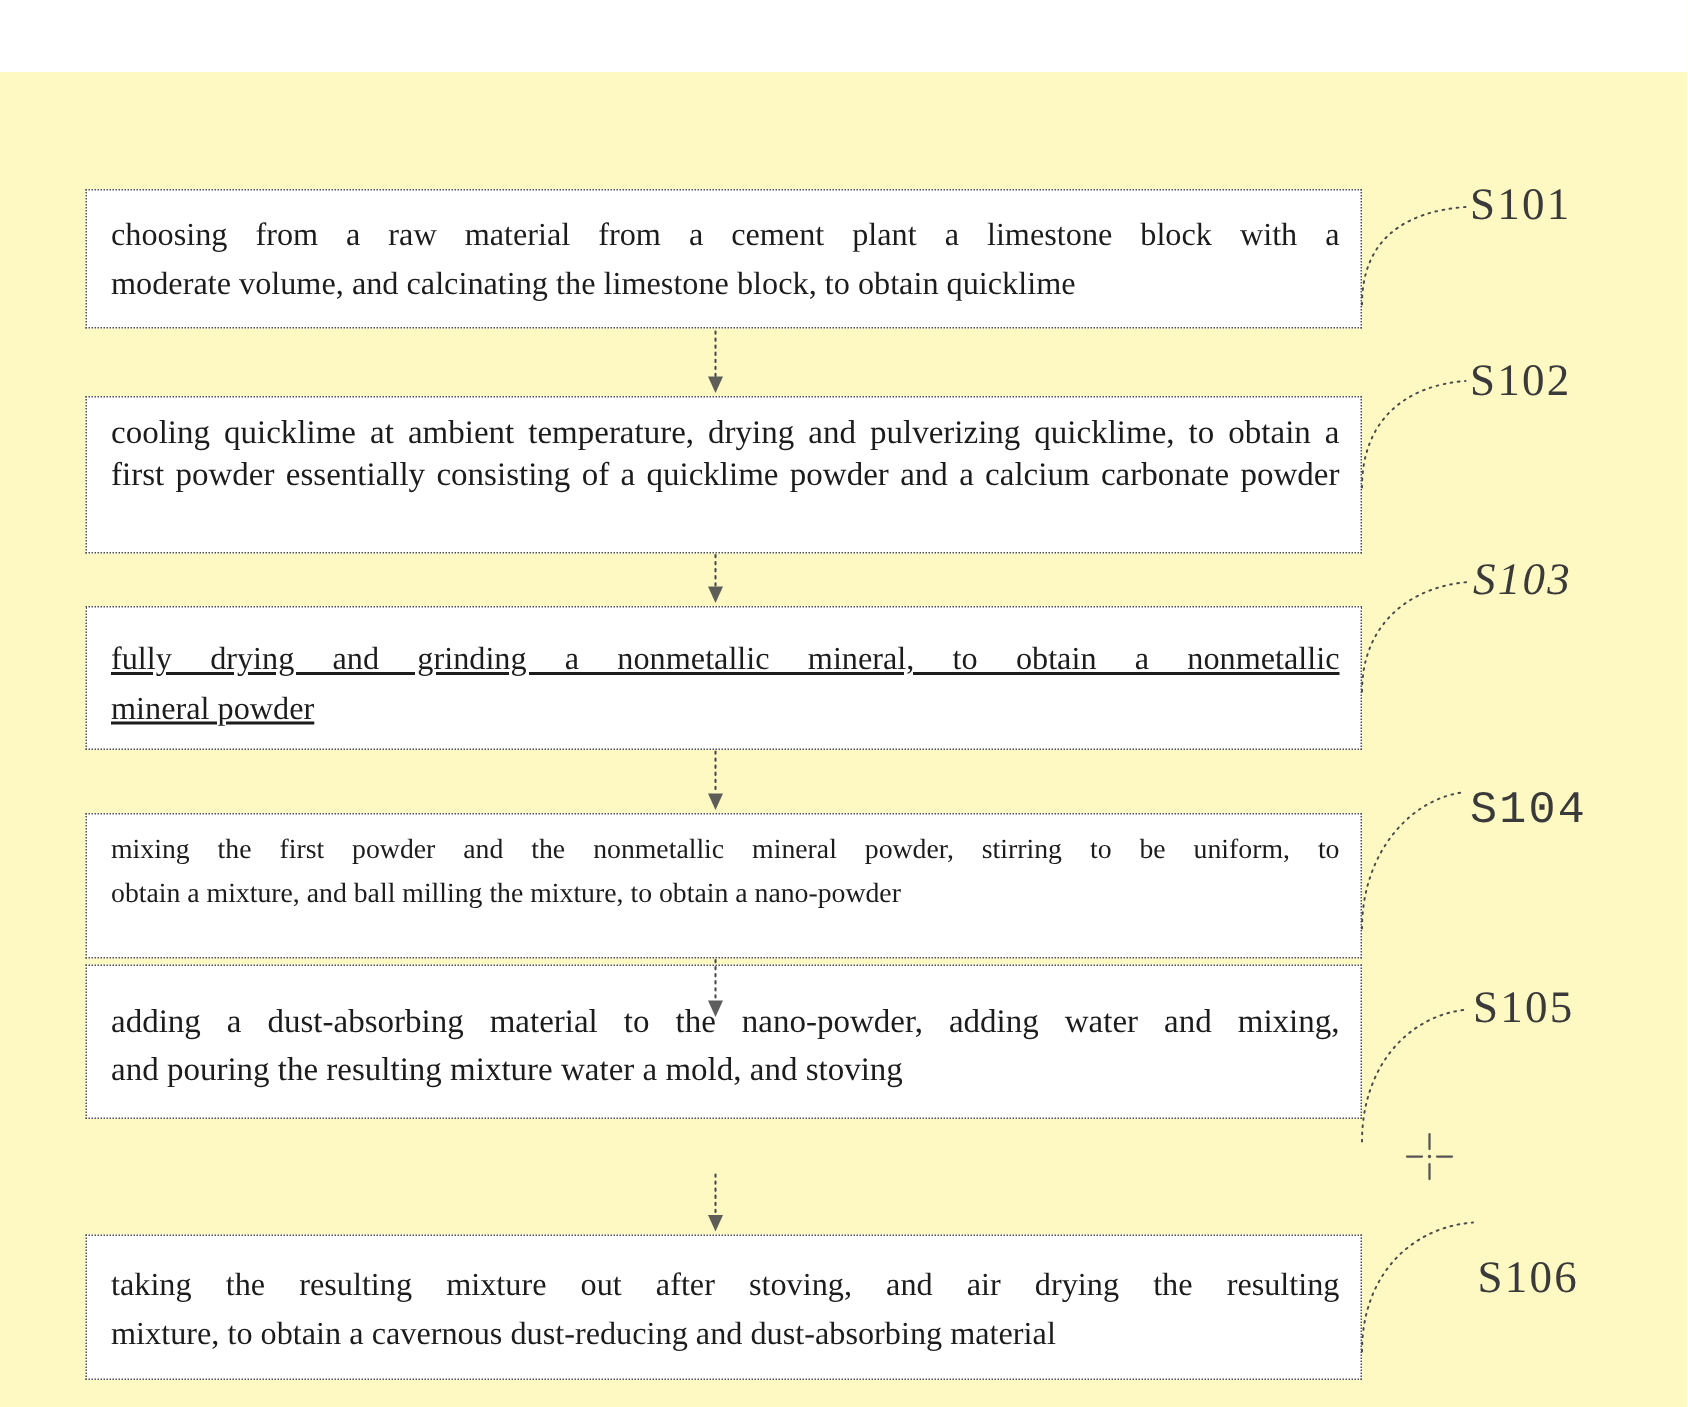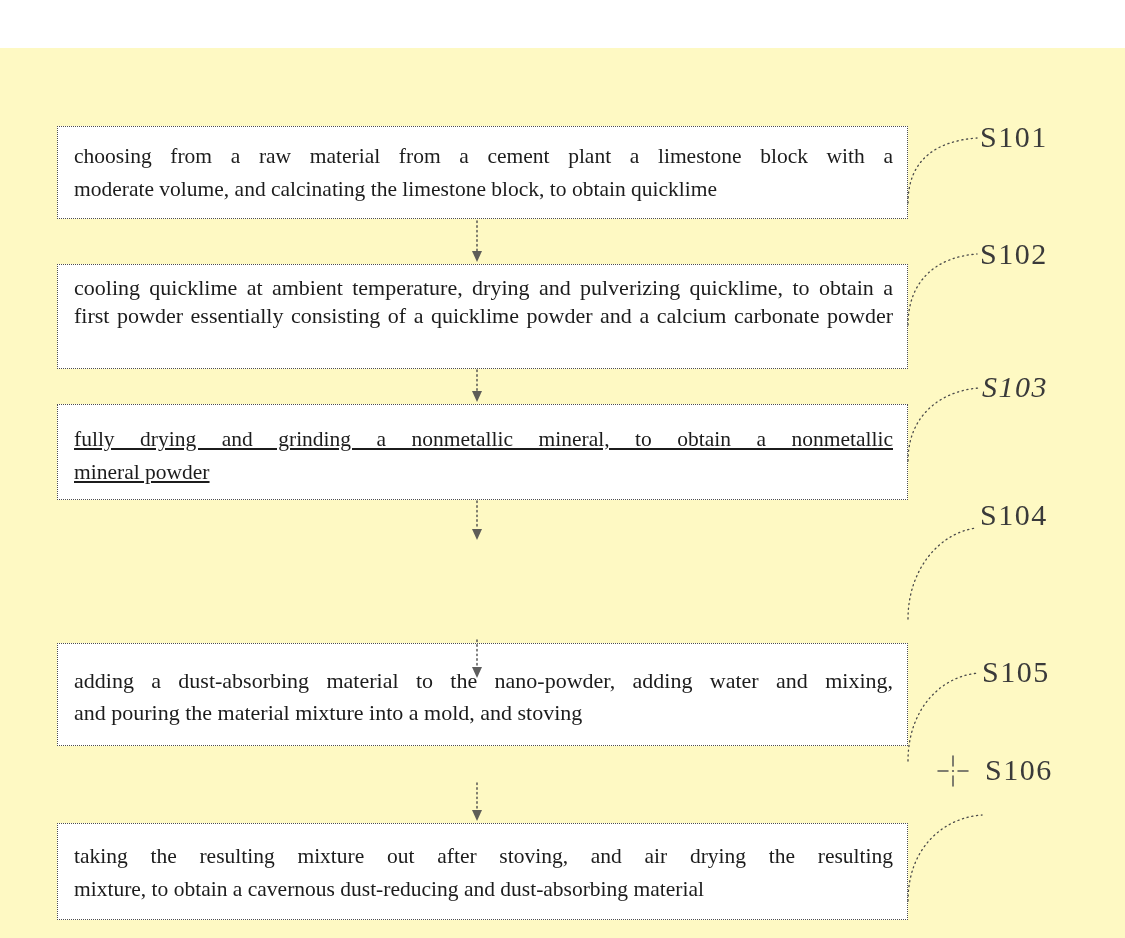--- a/index.html
+++ b/index.html
@@ -44,23 +44,23 @@
     position: absolute;
     font-size: 30px;
     line-height: 30px;
     color: #3a3a3a;
     letter-spacing: 1.5px;
     font-weight: 400;
   }
   #sl1 { left: 980px; top: 74px; font-family: Liberation Serif, serif;  }
   #sl2 { left: 980px; top: 191px; }
   #sl3 { left: 982px; top: 324px; font-style: italic; }
-  #sl4 { left: 980px; top: 452px; }
+  #sl4 { left: 980px; top: 478px; font-family: Liberation Mono, monospace; }
   #sl5 { left: 982px; top: 609px; }
-  #sl6 { left: 985px; top: 707px; text-align: center; }
+  #sl6 { left: 985px; top: 789px; text-align: center; }
   #overlay {
     position: absolute;
     left: 0; top: 0;
     width: 1125px;
     height: 938px;
     pointer-events: none;
   }
 </style>
 </head>
 <body>
@@ -75,24 +75,28 @@
   <div class="stepbox b2">
     <div class="line stretch">cooling quicklime at ambient temperature, drying and pulverizing quicklime, to obtain a</div>
     <div class="line stretch">first powder essentially consisting of a quicklime powder and a calcium carbonate powder</div>
   </div>
 
   <div class="stepbox b3">
     <div class="line stretch">fully drying and grinding a nonmetallic mineral, to obtain a nonmetallic</div>
     <div class="line">mineral powder</div>
   </div>
 
+  <div class="stepbox b4">
+    <div class="line stretch">mixing the first powder and the nonmetallic mineral powder, stirring to be uniform, to</div>
+    <div class="line">obtain a mixture, and ball milling the mixture, to obtain a nano-powder</div>
+  </div>
 
   <div class="stepbox b5">
     <div class="line stretch">adding a dust-absorbing material to the nano-powder, adding water and mixing,</div>
-    <div class="line">and pouring the material mixture into a mold, and stoving</div>
+    <div class="line">and pouring the resulting mixture water a mold, and stoving</div>
   </div>
 
   <div class="stepbox b6">
     <div class="line stretch">taking the resulting mixture out after stoving, and air drying the resulting</div>
     <div class="line">mixture, to obtain a cavernous dust-reducing and dust-absorbing material</div>
   </div>
 
   <div id="sl1" class="slabel">S101</div>
   <div id="sl2" class="slabel">S102</div>
   <div id="sl3" class="slabel">S103</div>

